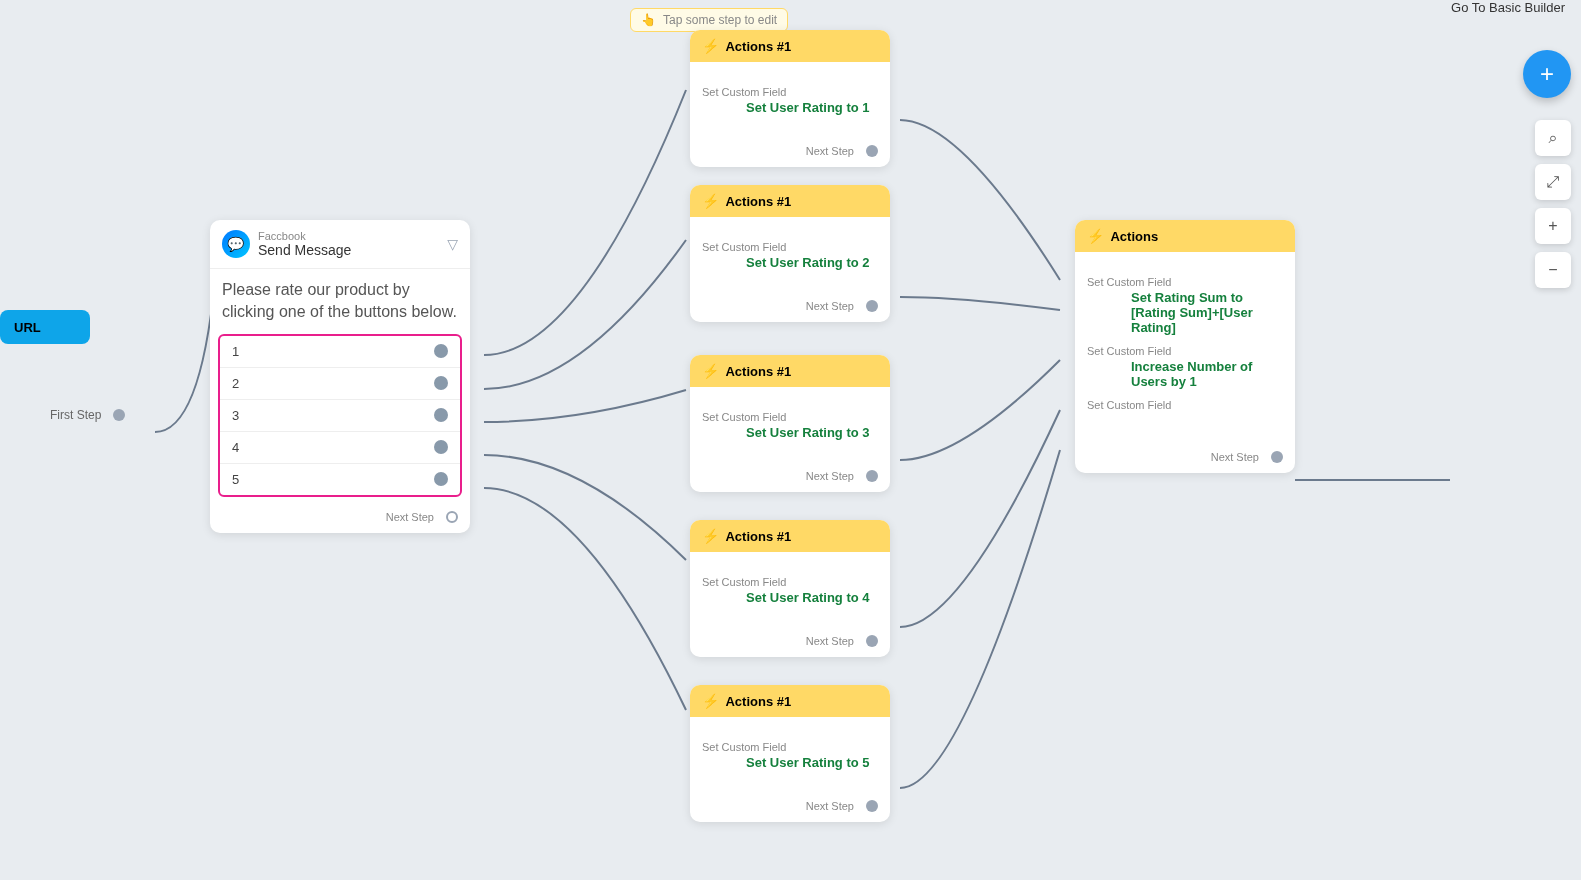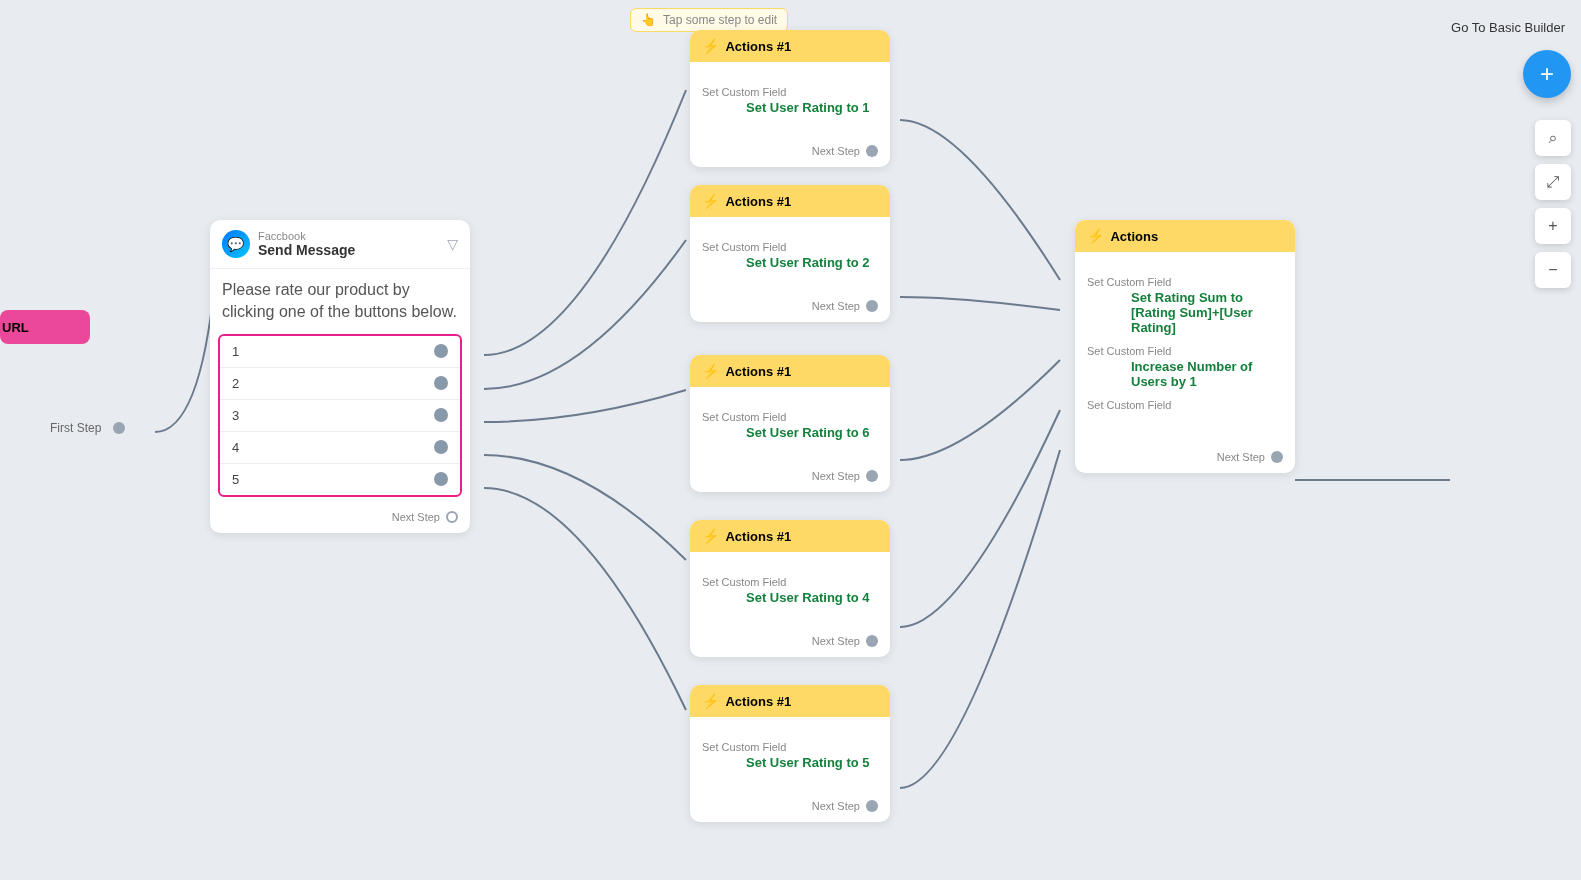--- a/index.html
+++ b/index.html
@@ -12,21 +12,21 @@
       position: relative;
     }
 
     
     .top-bar {
       position: absolute;
       top: 0; right: 0;
       width: 200px;
       height: 35px;
       display: flex;
-      align-items: flex-end;
+      align-items: flex-start;
       justify-content: flex-end;
       padding-right: 16px;
       z-index: 100;
     }
     .go-to-basic {
       font-size: 13px;
       color: #333;
       cursor: pointer;
     }
 
@@ -113,21 +113,21 @@
       font-size: 12px;
     }
 
     .node-footer {
       padding: 6px 12px 10px;
       display: flex;
       justify-content: flex-end;
       align-items: center;
       font-size: 11px;
       color: #888;
-      gap: 6px;
+      gap: 12px;
     }
 
     .next-step-dot {
       width: 12px;
       height: 12px;
       border-radius: 50%;
       background: #9aa5b4;
       display: inline-block;
     }
 
@@ -186,21 +186,21 @@
       font-size: 14px;
     }
 
     .platform-label {
       font-size: 11px;
       color: #888;
     }
 
     .node-title {
       font-size: 14px;
-      font-weight: 700;
+      font-weight: 400;
       color: #333;
       text-align: center;
     }
 
     .filter-icon {
       margin-left: auto;
       color: #9aa5b4;
       font-size: 14px;
       cursor: pointer;
     }
@@ -314,25 +314,25 @@
     <div class="side-btn">⌕</div>
     <div class="side-btn">⤢</div>
     <div class="side-btn">+</div>
     <div class="side-btn">−</div>
   </div>
 
   <div class="tap-tooltip" style="left: 630px; top: 8px;">
     <span>Tap some step to edit</span>
   </div>
 
-  <div style="position:absolute; left: 0px; top: 310px; width: 90px; background: #ec4899; border-radius: 8px; padding: 8px 2px;">
+  <div style="position:absolute; left: 0px; top: 310px; width: 90px; background: #0ea5e9; border-radius: 8px; padding: 8px 14px;">
     <span style="font-size:13px; font-weight:600;">URL</span>
   </div>
 
-  <div style="position:absolute; left: 50px; top: 421px; display:flex; align-items:center; gap:12px;">
+  <div style="position:absolute; left: 50px; top: 408px; display:flex; align-items:center; gap:12px;">
     <span style="font-size:12px; color:#666;">First Step</span>
     <div style="width:12px;height:12px;border-radius:50%;background:#9aa5b4;"></div>
   </div>
 
   <div class="node send-message-node" style="left: 210px; top: 220px;">
     <div class="send-message-header">
       <div class="messenger-icon">💬</div>
       <div>
         <div class="platform-label">Faccbook</div>
         <div class="node-title">Send Message</div>
@@ -398,21 +398,21 @@
     </div>
   </div>
 
   <div class="node actions-node" style="left: 690px; top: 355px;">
     <div class="node-header header-yellow">
       <span class="lightning-icon">⚡</span>
       <span>Actions #1</span>
     </div>
     <div class="node-body">
       <div class="set-custom-label">Set Custom Field</div>
-      <div class="set-custom-value">Set User Rating to 6</div>
+      <div class="set-custom-value">Set User Rating to 3</div>
     </div>
     <div class="node-footer">
       <span>Next Step</span>
       <div class="next-step-dot"></div>
     </div>
   </div>
 
   <div class="node actions-node" style="left: 690px; top: 520px;">
     <div class="node-header header-yellow">
       <span class="lightning-icon">⚡</span>

